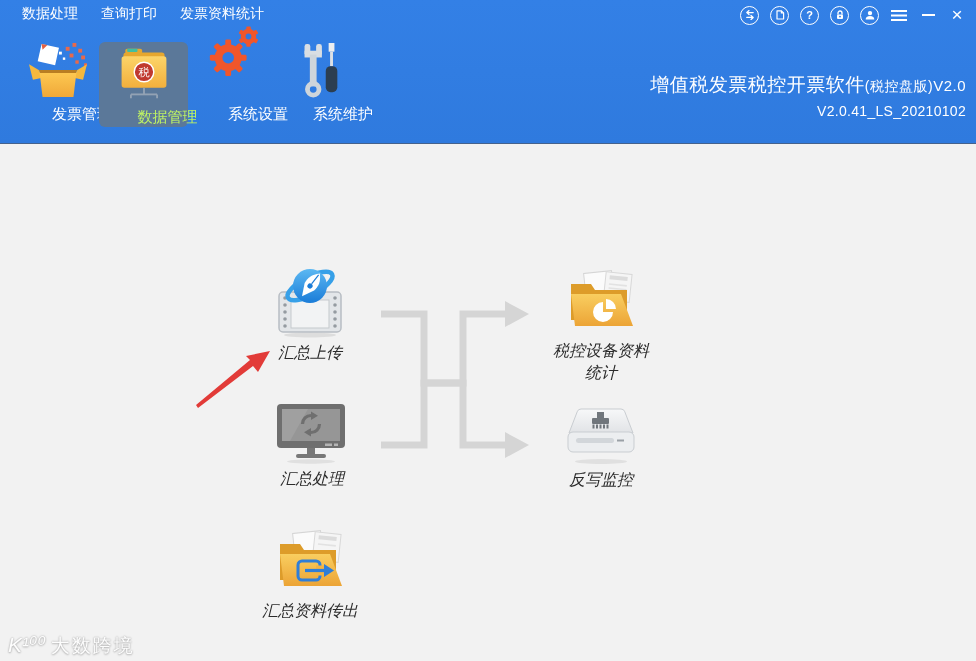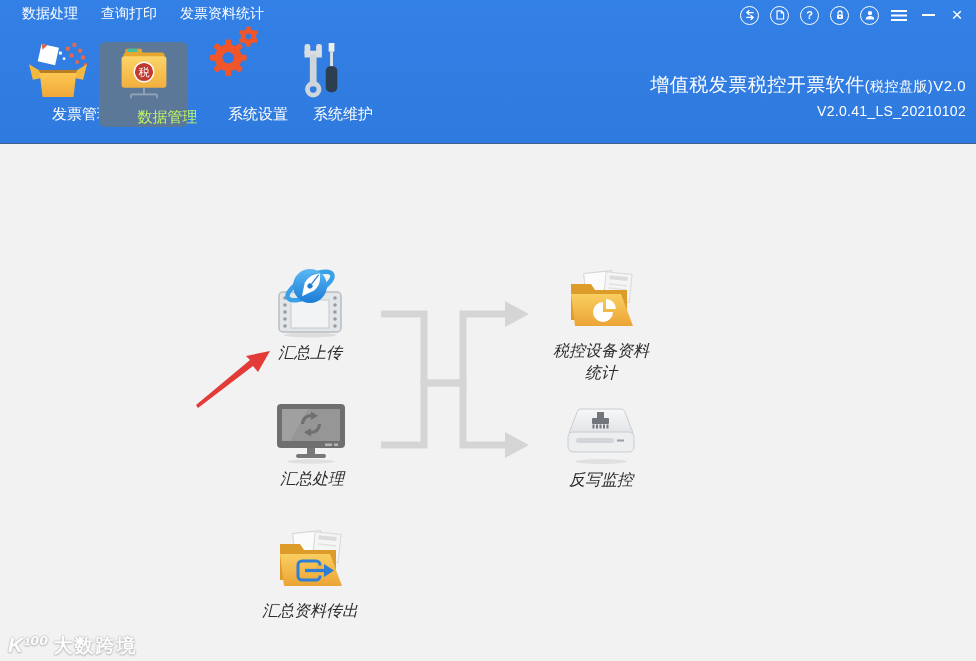--- a/index.html
+++ b/index.html
@@ -50,21 +50,21 @@
   
   .flow-svg{position:absolute;left:0;top:0;width:976px;height:661px;pointer-events:none;}
   .feature{
     position:absolute;display:flex;flex-direction:column;align-items:center;
     color:#2b2b2b;font-size:16px;text-align:center;cursor:default;
   }
   .feature .flabel{line-height:22px;font-style:italic;}
   .feature .wrapw{width:108px;}
   .watermark{
     position:absolute;left:8px;bottom:2px;display:flex;align-items:baseline;gap:5px;
-    color:#fdfdfd;font-weight:bold;
+    color:#fdfdfd;font-weight:normal;
     text-shadow:0 0 2px #b3b3b3,0 0 1px #c4c4c4,0 1px 2px #bdbdbd;
     margin-top:28px;
   }
   .watermark .wm-logo{font-size:21px;font-style:italic;letter-spacing:0;}
   .watermark .wm-text{font-size:19px;letter-spacing:2px;}
 </style>
 </head>
 <body>
 
 <div id="app">

